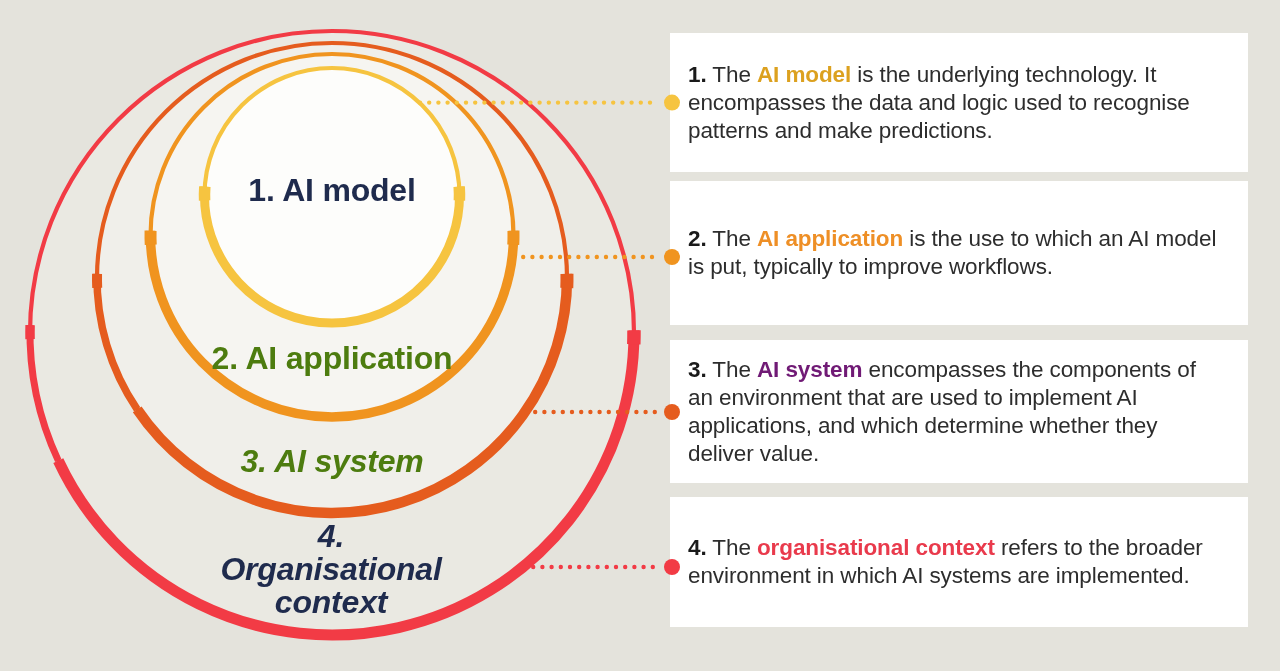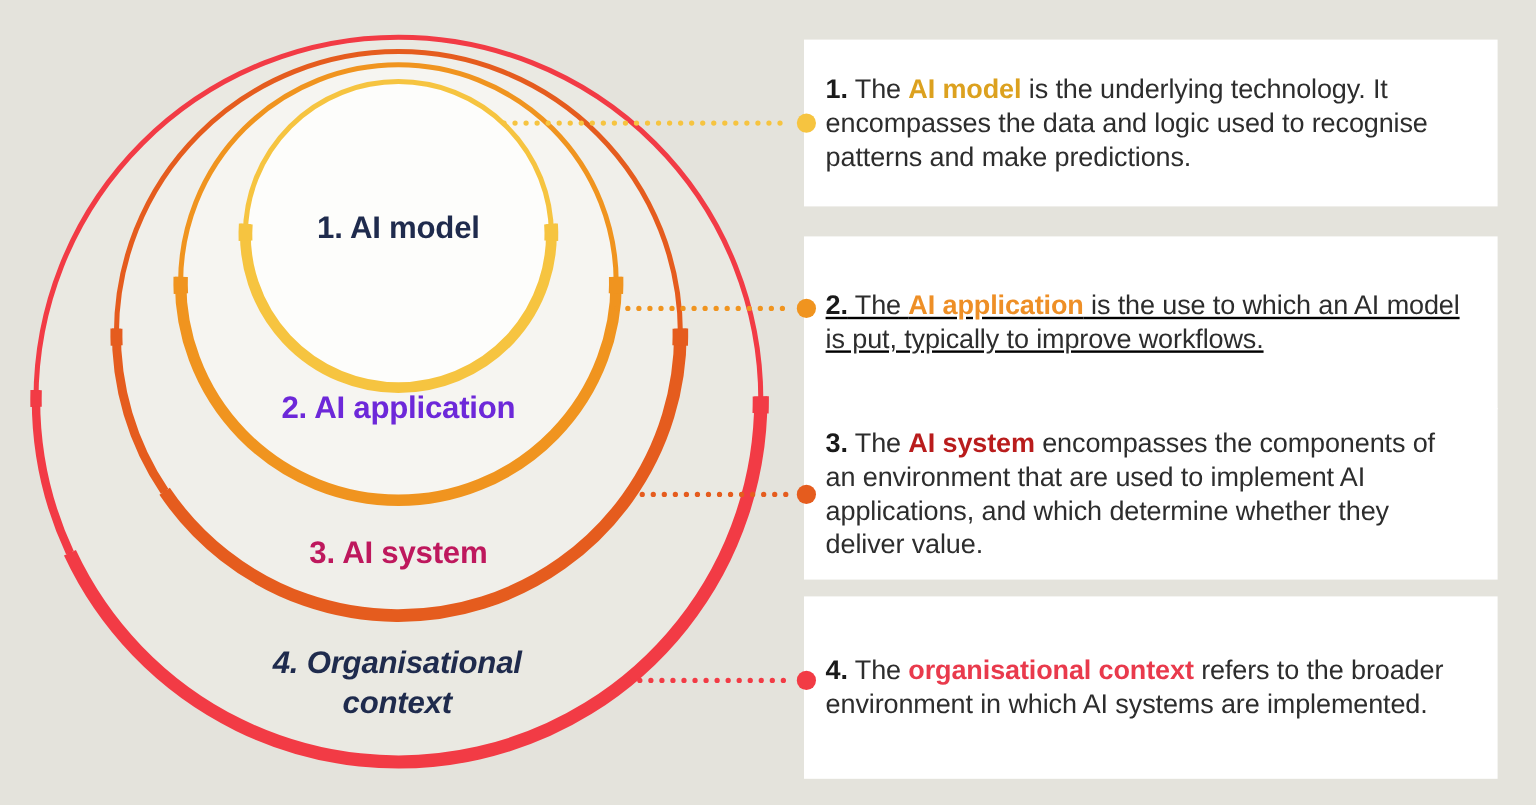--- a/index.html
+++ b/index.html
@@ -7,21 +7,21 @@
     width:1280px;height:671px;
     background:#E4E3DC;
     font-family:"Liberation Sans","DejaVu Sans",sans-serif;
     position:relative;overflow:hidden;
   }
   #stage{position:absolute;inset:0;width:1280px;height:671px;}
   #diagram-svg{position:absolute;left:0;top:0;z-index:2;pointer-events:none;}
   .circle-label{
     position:absolute;z-index:3;
     transform:translate(-50%,-50%);
-    font-size:26px;font-weight:600;letter-spacing:-0.2px;
+    font-size:32px;font-weight:600;letter-spacing:-0.2px;
     text-align:center;white-space:nowrap;line-height:33px;
   }
   .circle-label.wrap{white-space:normal;width:252px;font-style:italic;}
   .info-box{
     position:absolute;left:670px;width:578px;z-index:1;
     background:#FFFFFF;
     display:flex;align-items:center;
     box-sizing:border-box;
     padding:10px 22px 10px 18px;
   }
@@ -33,27 +33,27 @@
   .box-text .num{color:#1A1A1A;}
 </style>
 </head>
 <body style="background: rgb(228, 227, 220);">
 
 <div id="stage">
 
   <div class="info-box" style="top: 33px; height: 139px; background: rgb(255, 255, 255);">
     <p class="box-text" style="color: rgb(45, 45, 45);"><b class="num">1.</b><span> The </span><b class="kw" style="color: rgb(220, 161, 31);">AI model</b><span> is the underlying technology. It encompasses the data and logic used to recognise patterns and make predictions.</span></p>
   </div>
-  <div class="info-box" style="top: 197px; height: 144px; background: rgb(255, 255, 255); text-decoration: underline;">
+  <div class="info-box" style="top: 181px; height: 144px; background: rgb(255, 255, 255);">
     <p class="box-text" style="color: rgb(45, 45, 45);"><b class="num">2.</b><span> The </span><b class="kw" style="color: rgb(238, 143, 38);">AI application</b><span> is the use to which an AI model is put, typically to improve workflows.</span></p>
   </div>
   <div class="info-box" style="top: 340px; height: 143px; background: rgb(255, 255, 255);">
-    <p class="box-text" style="color: rgb(45, 45, 45);"><b class="num">3.</b><span> The </span><b class="kw" style="color: #b91c1c;">AI system</b><span> encompasses the components of an environment that are used to implement AI applications, and which determine whether they deliver value.</span></p>
+    <p class="box-text" style="color: rgb(45, 45, 45);"><b class="num">3.</b><span> The </span><b class="kw" style="color: #701a75;">AI system</b><span> encompasses the components of an environment that are used to implement AI applications, and which determine whether they deliver value.</span></p>
   </div>
-  <div class="info-box" style="top: 497px; height: 152px; background: rgb(255, 255, 255);">
+  <div class="info-box" style="top: 497px; height: 130px; background: rgb(255, 255, 255);">
     <p class="box-text" style="color: rgb(45, 45, 45);"><b class="num">4.</b><span> The </span><b class="kw" style="color: rgb(233, 58, 76);">organisational context</b><span> refers to the broader environment in which AI systems are implemented.</span></p>
   </div>
 
   <svg id="diagram-svg" width="1280" height="671" viewBox="0 0 1280 671">
       <circle cx="332" cy="333" r="302" fill="#EAE9E2"></circle>
       <circle cx="332" cy="278" r="235" fill="#F0EFEA"></circle>
       <circle cx="332" cy="235.5" r="181.5" fill="#F6F5F1"></circle>
       <circle cx="332" cy="195.5" r="127.5" fill="#FDFDFB"></circle>
       <circle cx="332" cy="333" r="302" fill="none" stroke="#F23B45" stroke-width="4.2"></circle>
       <path d="M 30.10 325.09 A 302 302 0 0 0 58.30 460.63" fill="none" stroke="#F23B45" stroke-width="7"></path>
@@ -77,17 +77,17 @@
       <circle cx="672" cy="102.6" r="8" fill="#F6C440"></circle>
       <line x1="514" y1="257" x2="659" y2="257" stroke="#F0941F" stroke-width="4.4" stroke-linecap="round" stroke-dasharray="0 9.2"></line>
       <circle cx="672" cy="257" r="8" fill="#F0941F"></circle>
       <line x1="526" y1="412" x2="659" y2="412" stroke="#E55C1E" stroke-width="4.4" stroke-linecap="round" stroke-dasharray="0 9.2"></line>
       <circle cx="672" cy="412" r="8" fill="#E55C1E"></circle>
       <line x1="524" y1="567" x2="659" y2="567" stroke="#F23B45" stroke-width="4.4" stroke-linecap="round" stroke-dasharray="0 9.2"></line>
       <circle cx="672" cy="567" r="8" fill="#F23B45"></circle>
     </svg>
 
   <div class="circle-label" style="left: 332px; top: 190px; color: rgb(31, 43, 77);">1. AI model</div>
-  <div class="circle-label" style="left: 332px; top: 340px; color: #6d28d9;">2. AI application</div>
-  <div class="circle-label" style="left: 332px; top: 461px; color: #be185d;">3. AI system</div>
+  <div class="circle-label" style="left: 332px; top: 358px; color: #4d7c0f;">2. AI application</div>
+  <div class="circle-label" style="left: 332px; top: 461px; color: #4d7c0f; font-style: italic;">3. AI system</div>
   <div class="circle-label wrap" style="left: 331px; top: 569px; color: rgb(31, 43, 77);">4. Organisational context</div>
 
 </div>
 
 </body></html>

